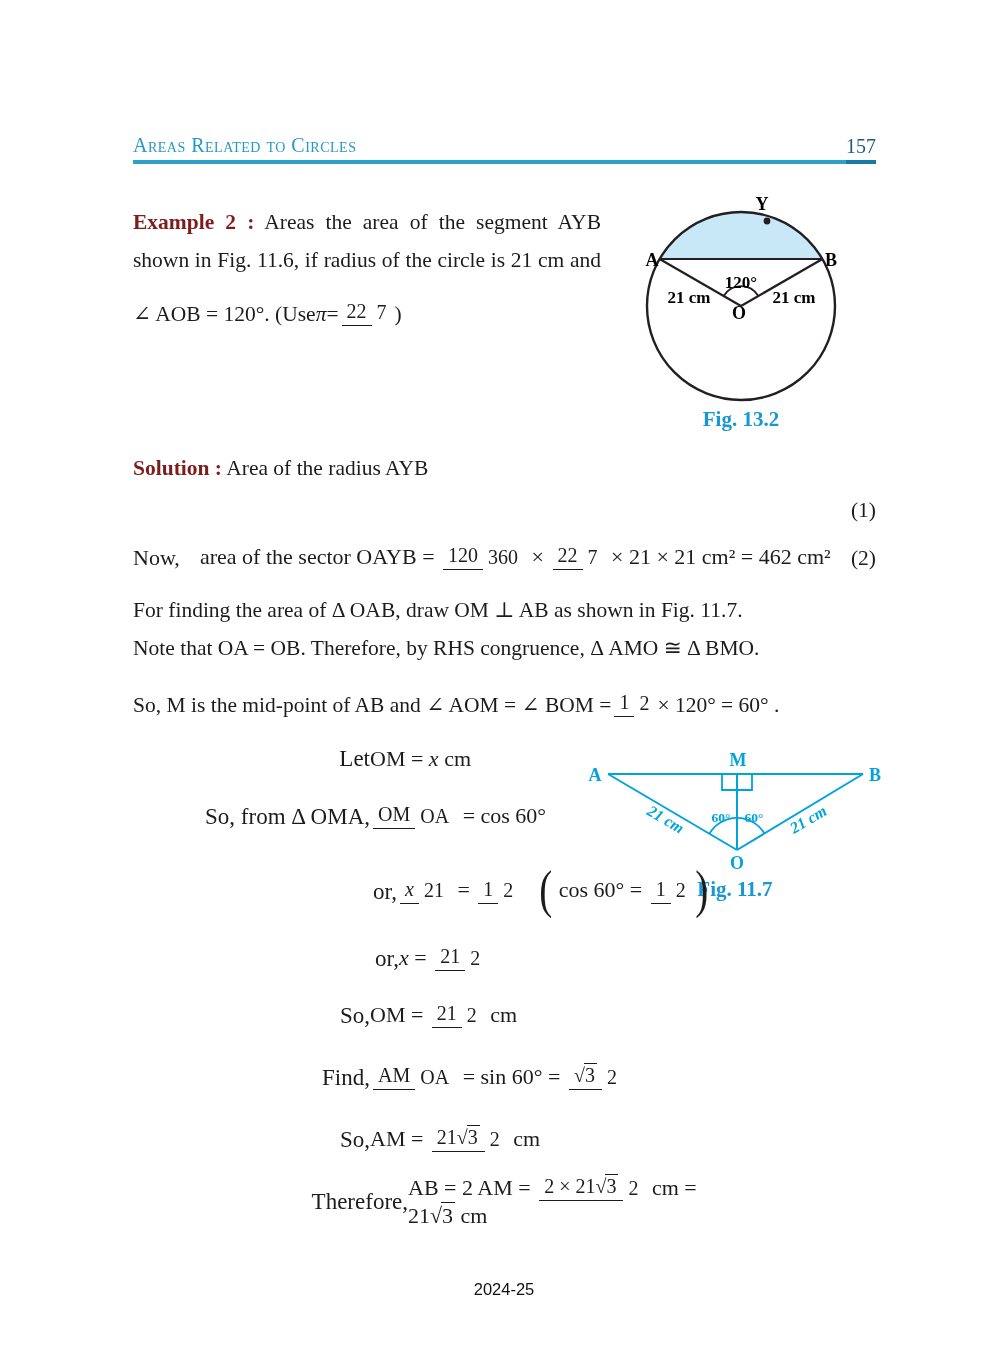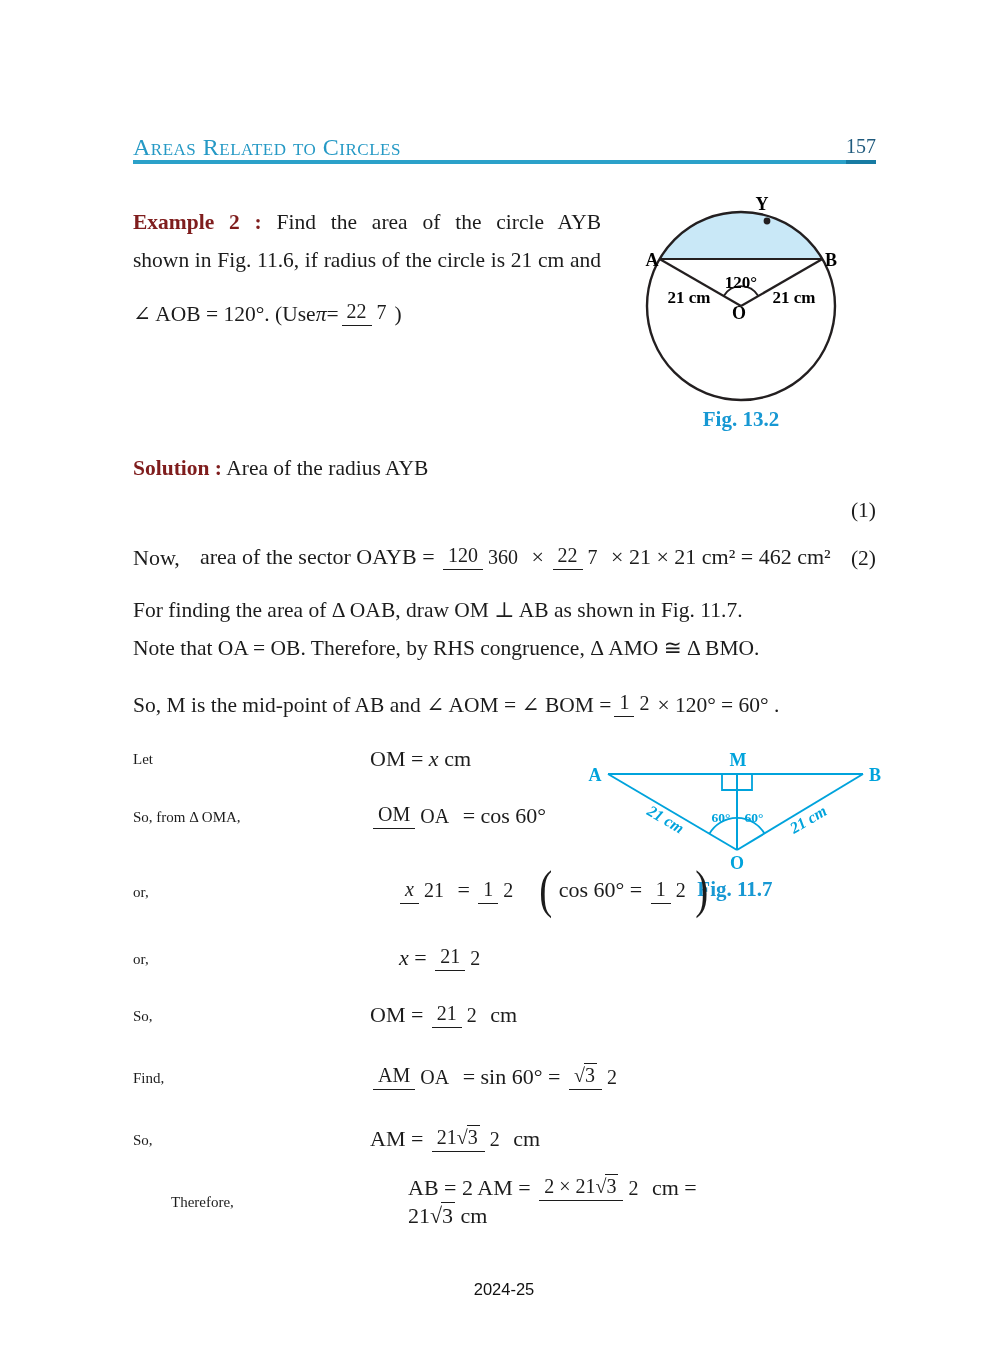--- a/index.html
+++ b/index.html
@@ -4,21 +4,21 @@
 <style>
   html,body{margin:0;padding:0;background:#e8e8e8;}
   .page{
     position:relative;width:1008px;height:1361px;margin:0 auto;
     background:#ffffff;overflow:hidden;
     font-family:"Liberation Serif","DejaVu Serif",serif;color:#1c1c1c;
   }
   
   .htitle{
     position:absolute;left:133px;top:134px;
-    font-variant:small-caps;font-size:24px;letter-spacing:.5px;color:#2599c5;
+    font-variant:small-caps;font-size:20px;letter-spacing:.5px;color:#2599c5;
   }
   .hnum{position:absolute;right:132px;top:135px;font-size:20px;color:#1f5a7d;}
   .hrule{position:absolute;left:133px;top:160px;width:743px;height:4px;
     background:linear-gradient(90deg,#2ba1c9 0 96%,#177ba3 96%);}
   .blue{color:#7f1d1d;font-weight:bold;}
   
   .example{position:absolute;left:133px;top:203px;width:468px;font-size:21.5px;line-height:38px;}
   .jline{text-align:justify;text-align-last:justify;}
   .exline3{display:flex;align-items:center;height:58px;margin-top:6px;text-align:left;}
   
@@ -34,21 +34,21 @@
   .eqrow.e2{top:526px;height:64px;}
   .eqlabel{flex:none;width:67px;}
   .eqnum{margin-left:auto;font-size:21.5px;}
   .para{position:absolute;left:133px;font-size:21.5px;}
   .p1{top:597px;} .p2{top:635px;}
   .midline{position:absolute;left:133px;top:676px;width:720px;height:58px;
     display:flex;align-items:center;font-size:21.5px;}
   
   .mathrows{position:absolute;left:133px;top:737px;width:600px;}
   .mrow{display:flex;align-items:center;font-size:22px;}
-  .mlabel{flex:none;width:237px;font-size:15px;}
+  .mlabel{flex:none;width:237px;font-size:23px;text-align:right;}
   .mrow:nth-child(1){height:44px;}
   .mrow:nth-child(2){height:72px;}
   .mrow:nth-child(3){height:78px;}
   .mrow:nth-child(4){height:56px;}
   .mrow:nth-child(5){height:58px;}
   .mrow:nth-child(6){height:66px;}
   .mrow:nth-child(7){height:58px;}
   .mrow:nth-child(8){height:66px;margin-left:38px;}
   .mrow.r3 .mlabel{width:264px;}
   .mrow.r4 .mlabel{width:266px;}
@@ -71,21 +71,21 @@
 </head>
 <body>
 
 <div class="page">
 
   <span class="htitle">Areas Related to Circles</span>
   <span class="hnum">157</span>
   <div class="hrule"></div>
 
   <div class="example">
-    <div class="jline"><span class="blue">Example 2 :</span> <span>Find the area of the circle AYB</span></div>
+    <div class="jline"><span class="blue">Example 2 :</span> <span>Areas the area of the segment AYB</span></div>
     <div class="jline">shown in Fig. 11.6, if radius of the circle is 21 cm and</div>
     <div class="exline3">∠ AOB = 120°. (Use <i>π</i> = <span class="frac">
           <span class="num">22</span>
           <span class="den">7</span>
         </span> )</div>
   </div>
 
   <figure class="figwrap" style="left:630px;top:192px;">
     <svg width="240" height="230" viewBox="0 0 240 230">
 

